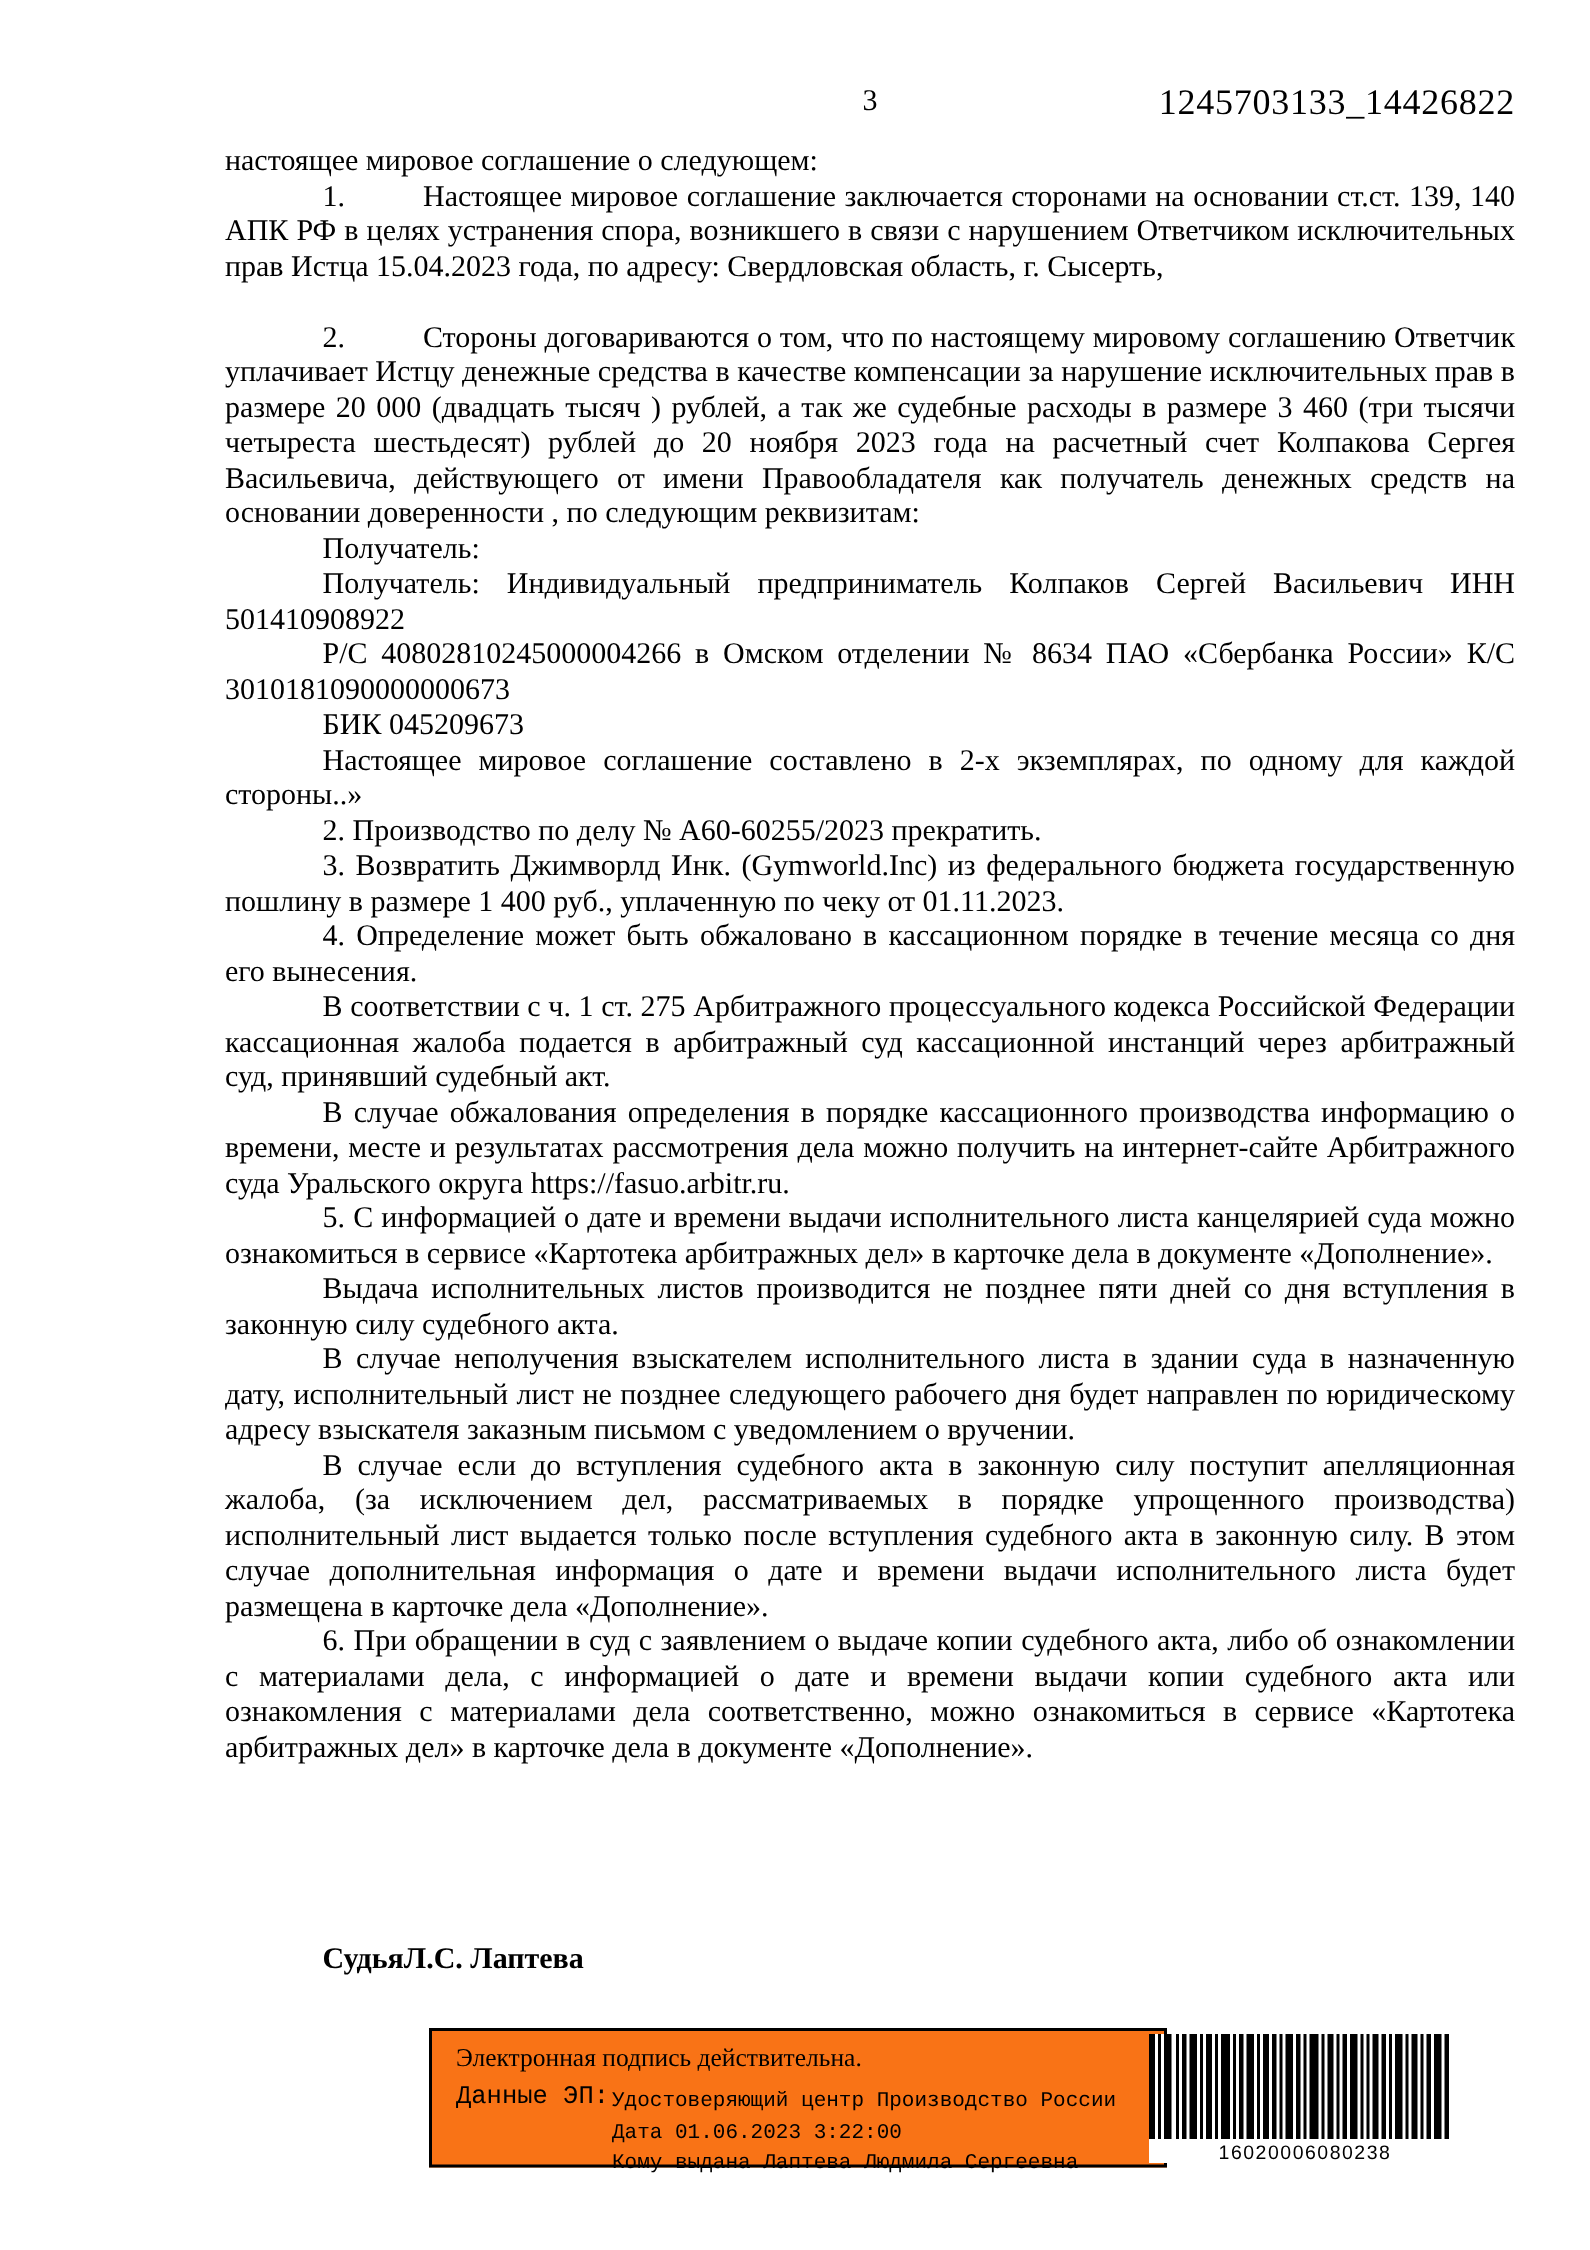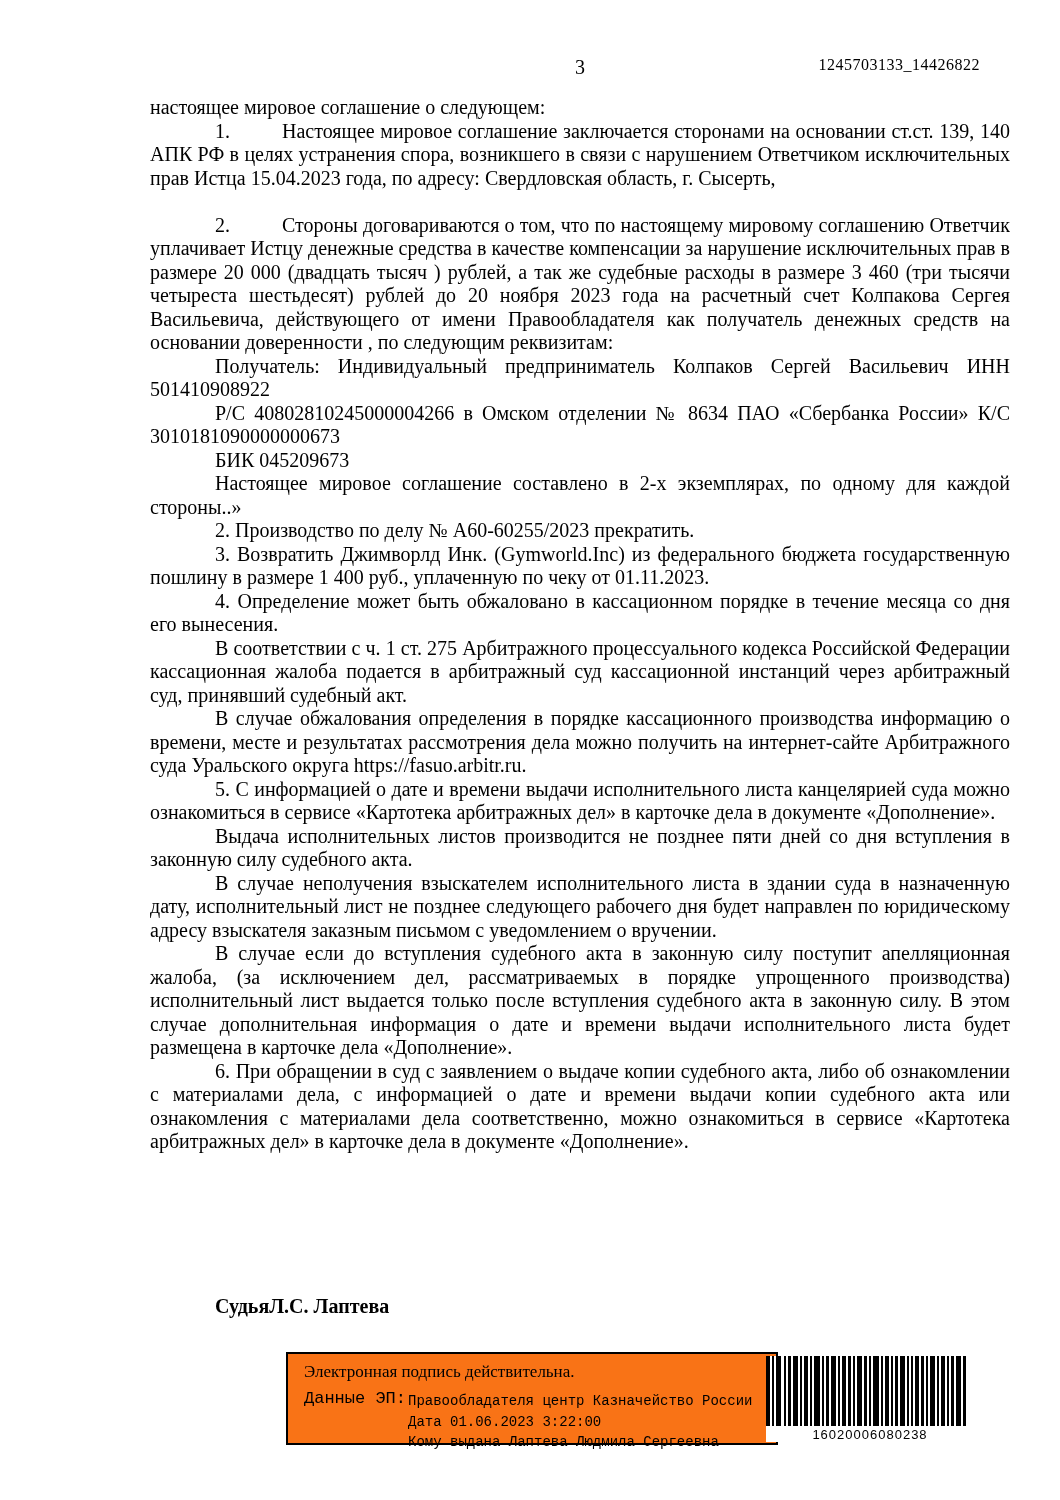--- a/index.html
+++ b/index.html
@@ -14,22 +14,22 @@
     box-sizing: border-box;
   }
   .page-num {
     position: absolute;
     top: 56px; left: 150px; width: 860px;
     text-align: center;
     font-size: 20px;
   }
   .doc-id {
     position: absolute;
-    top: 56px; right: 80px;
-    font-size: 16px;
+    top: 56px; right: 50px;
+    font-size: 24px;
     letter-spacing: 0.5px;
   }
   .content {
     position: absolute;
     top: 96px; left: 150px; width: 860px;
     font-size: 20px;
     line-height: 23.5px;
     text-align: justify;
   }
   .content p { margin: 0; }
@@ -80,20 +80,21 @@
 <div class="page">
 
   <div class="page-num">3</div>
   <div class="doc-id">1245703133_14426822</div>
 
   <div class="content">
     <p class="noind">настоящее мировое соглашение о следующем:</p>
     <p class="para"><span>1.</span><span class="tab"></span><span>Настоящее мировое соглашение заключается сторонами на основании ст.ст. 139, 140 АПК РФ в целях устранения спора, возникшего в связи с нарушением Ответчиком исключительных прав Истца 15.04.2023 года, по адресу: Свердловская область, г. Сысерть,</span></p>
     <p class="blank"></p>
     <p class="para"><span>2.</span><span class="tab"></span><span>Стороны договариваются о том, что по настоящему мировому соглашению Ответчик уплачивает Истцу денежные средства в качестве компенсации за нарушение исключительных прав в размере 20 000 (двадцать тысяч ) рублей, а так же судебные расходы в размере 3 460 (три тысячи четыреста шестьдесят) рублей до 20 ноября 2023 года на расчетный счет Колпакова Сергея Васильевича, действующего от имени Правообладателя как получатель денежных средств на основании доверенности , по следующим реквизитам:</span></p>
+    <p class="para">Получатель:</p>
     <p class="para">Получатель: Индивидуальный предприниматель Колпаков Сергей Васильевич ИНН 501410908922</p>
     <p class="para">Р/С 40802810245000004266 в Омском отделении № 8634 ПАО «Сбербанка России» К/С 3010181090000000673</p>
     <p class="para">БИК 045209673</p>
     <p class="para">Настоящее мировое соглашение составлено в 2-х экземплярах, по одному для каждой стороны..»</p>
     <p class="para">2. Производство по делу № А60-60255/2023 прекратить.</p>
     <p class="para">3. Возвратить Джимворлд Инк. (Gymworld.Inc) из федерального бюджета государственную пошлину в размере 1 400 руб., уплаченную по чеку от 01.11.2023.</p>
     <p class="para">4. Определение может быть обжаловано в кассационном порядке в течение месяца со дня его вынесения.</p>
     <p class="para">В соответствии с ч. 1 ст. 275 Арбитражного процессуального кодекса Российской Федерации кассационная жалоба подается в арбитражный суд кассационной инстанций через арбитражный суд, принявший судебный акт.</p>
     <p class="para">В случае обжалования определения в порядке кассационного производства информацию о времени, месте и результатах рассмотрения дела можно получить на интернет-сайте Арбитражного суда Уральского округа https://fasuo.arbitr.ru.</p>
     <p class="para">5. С информацией о дате и времени выдачи исполнительного листа канцелярией суда можно ознакомиться в сервисе «Картотека арбитражных дел» в карточке дела в документе «Дополнение».</p>
@@ -106,21 +107,21 @@
   <div class="sig-row">
     <span>Судья</span>
     <span>Л.С. Лаптева</span>
   </div>
 
   <div class="esign-box">
     <div class="es-title">Электронная подпись действительна.</div>
     <div class="es-row">
       <div class="es-label">Данные ЭП:</div>
       <div class="es-values">
-        <div>Правообладателя центр Казначейство России</div>
+        <div>Удостоверяющий центр Производство России</div>
         <div>Дата 01.06.2023 3:22:00</div>
         <div>Кому выдана Лаптева Людмила Сергеевна</div>
       </div>
     </div>
   </div>
 
   <div class="barcode">
     <svg width="200" height="70" viewBox="0 0 200 70" xmlns="http://www.w3.org/2000/svg">
       <rect x="0" y="0" width="4" height="70" fill="#000"></rect>
         <rect x="6" y="0" width="2" height="70" fill="#000"></rect>

